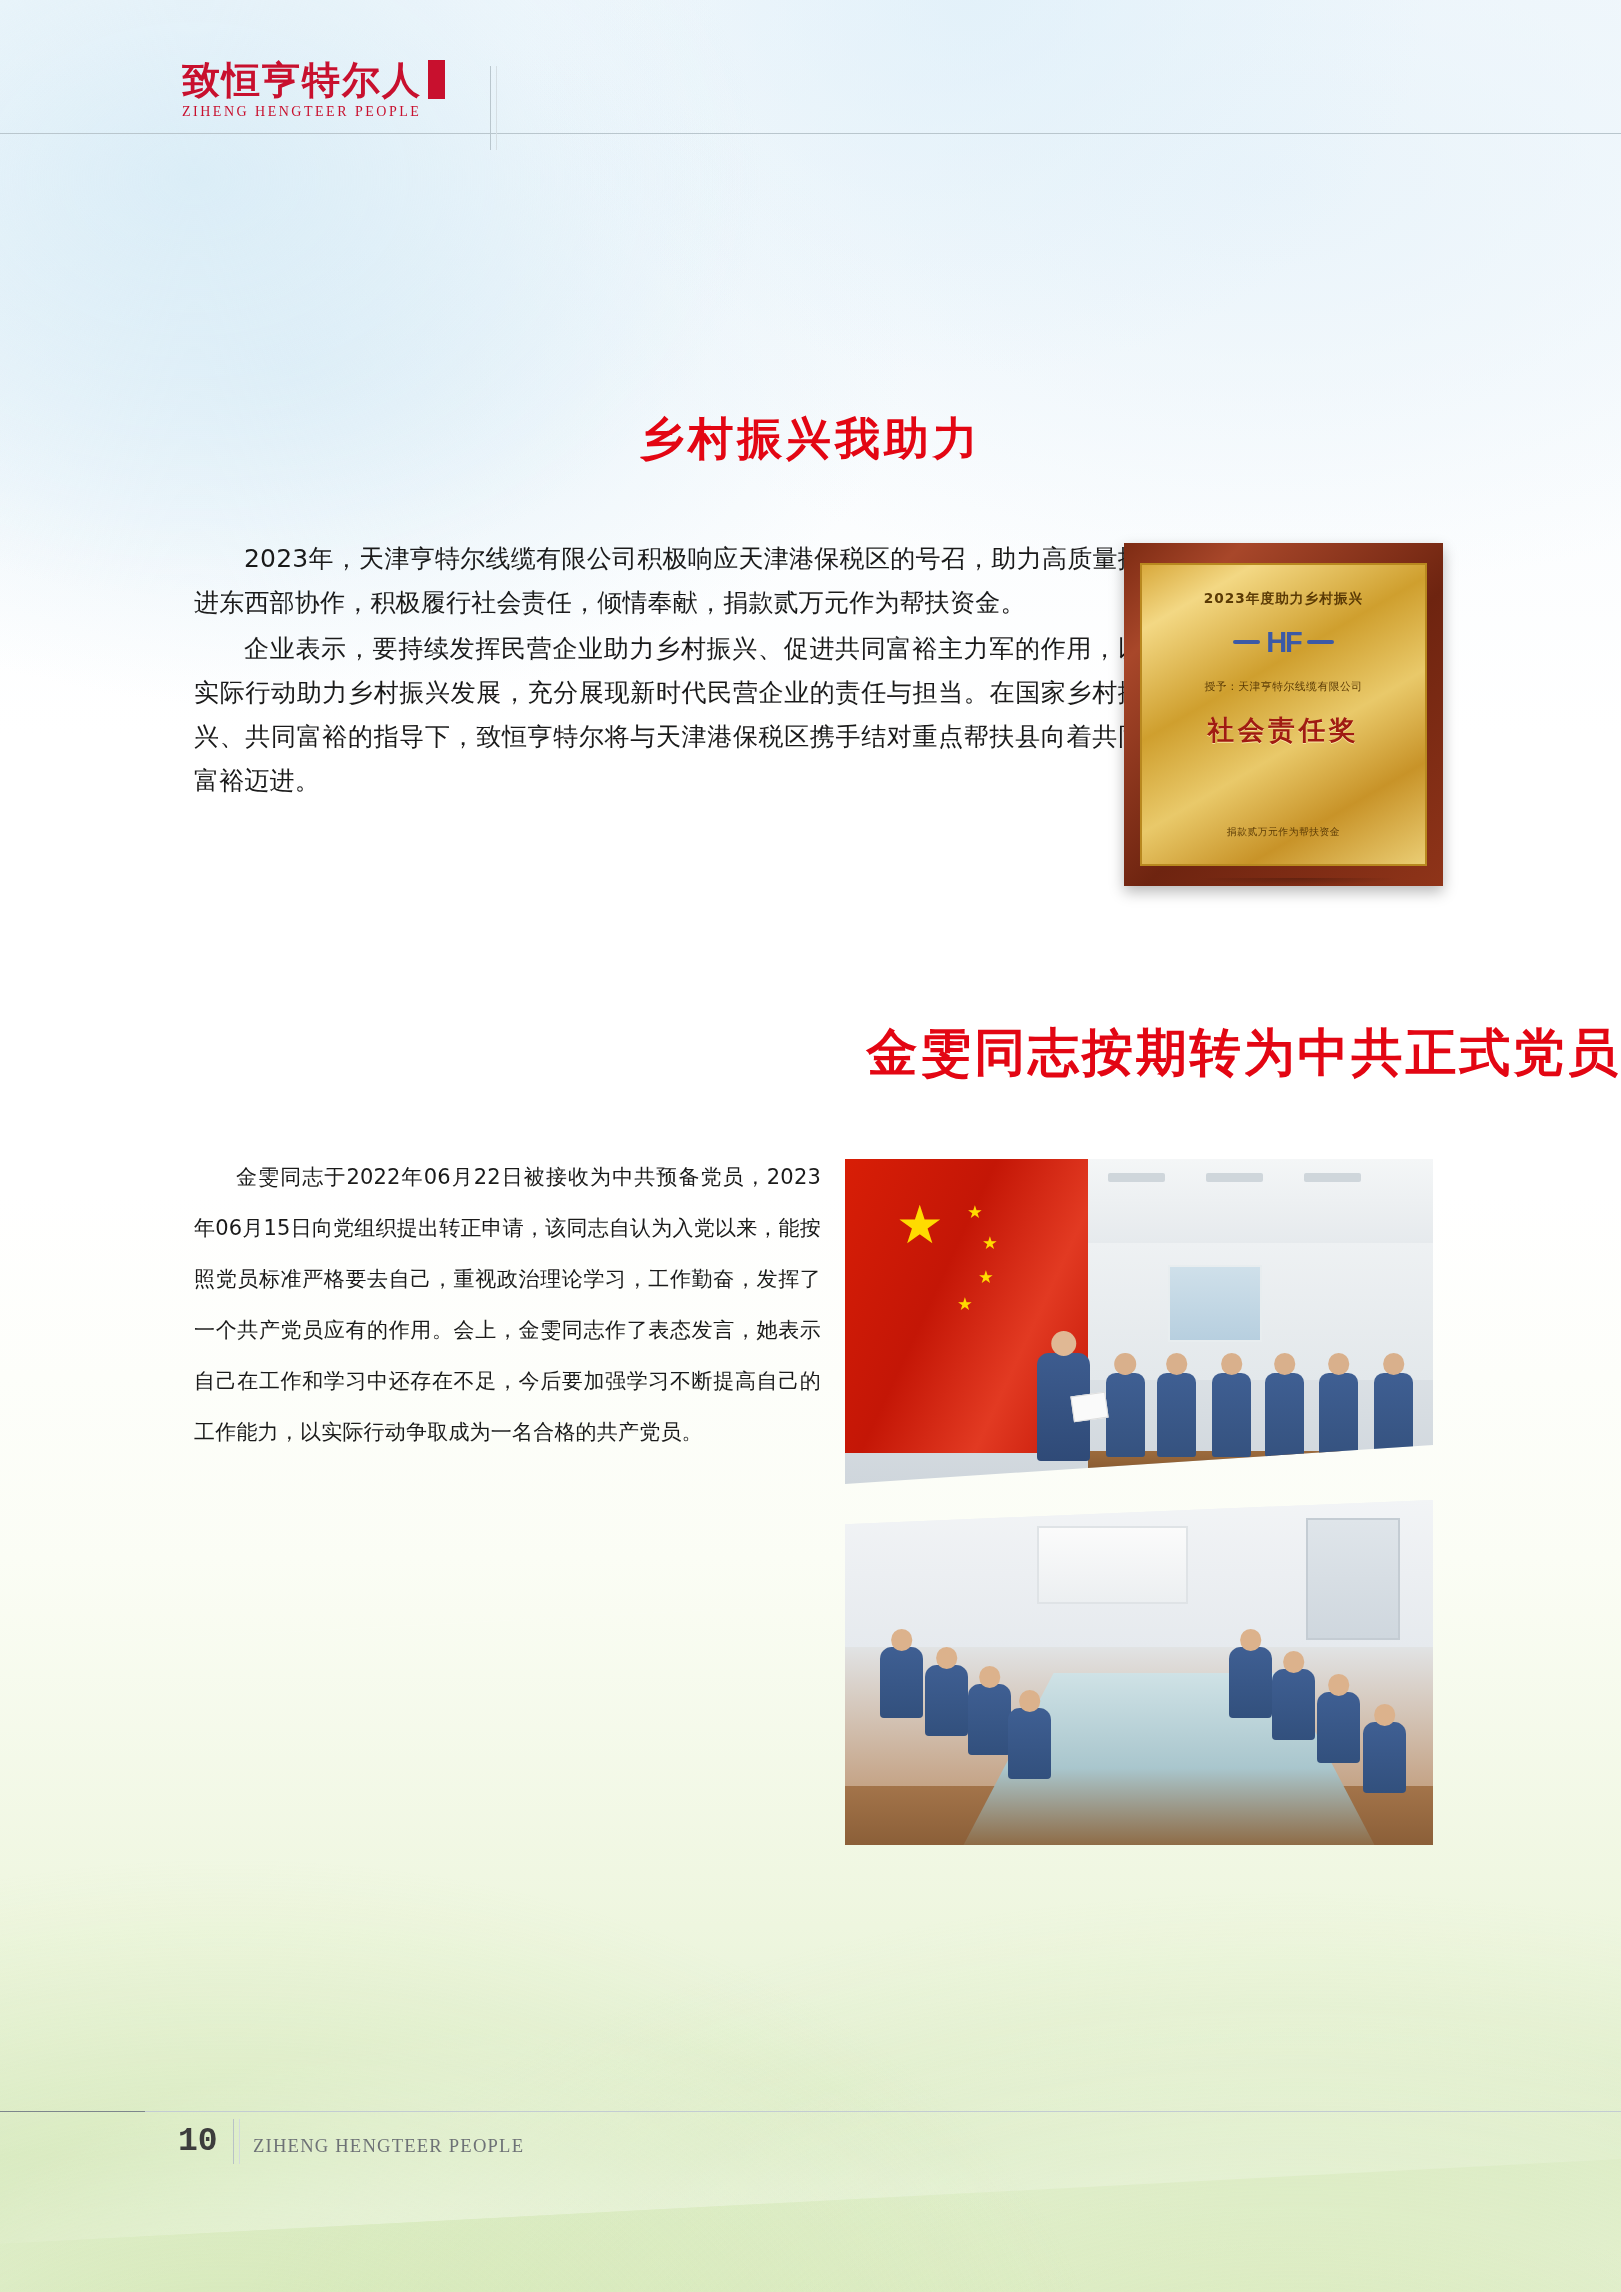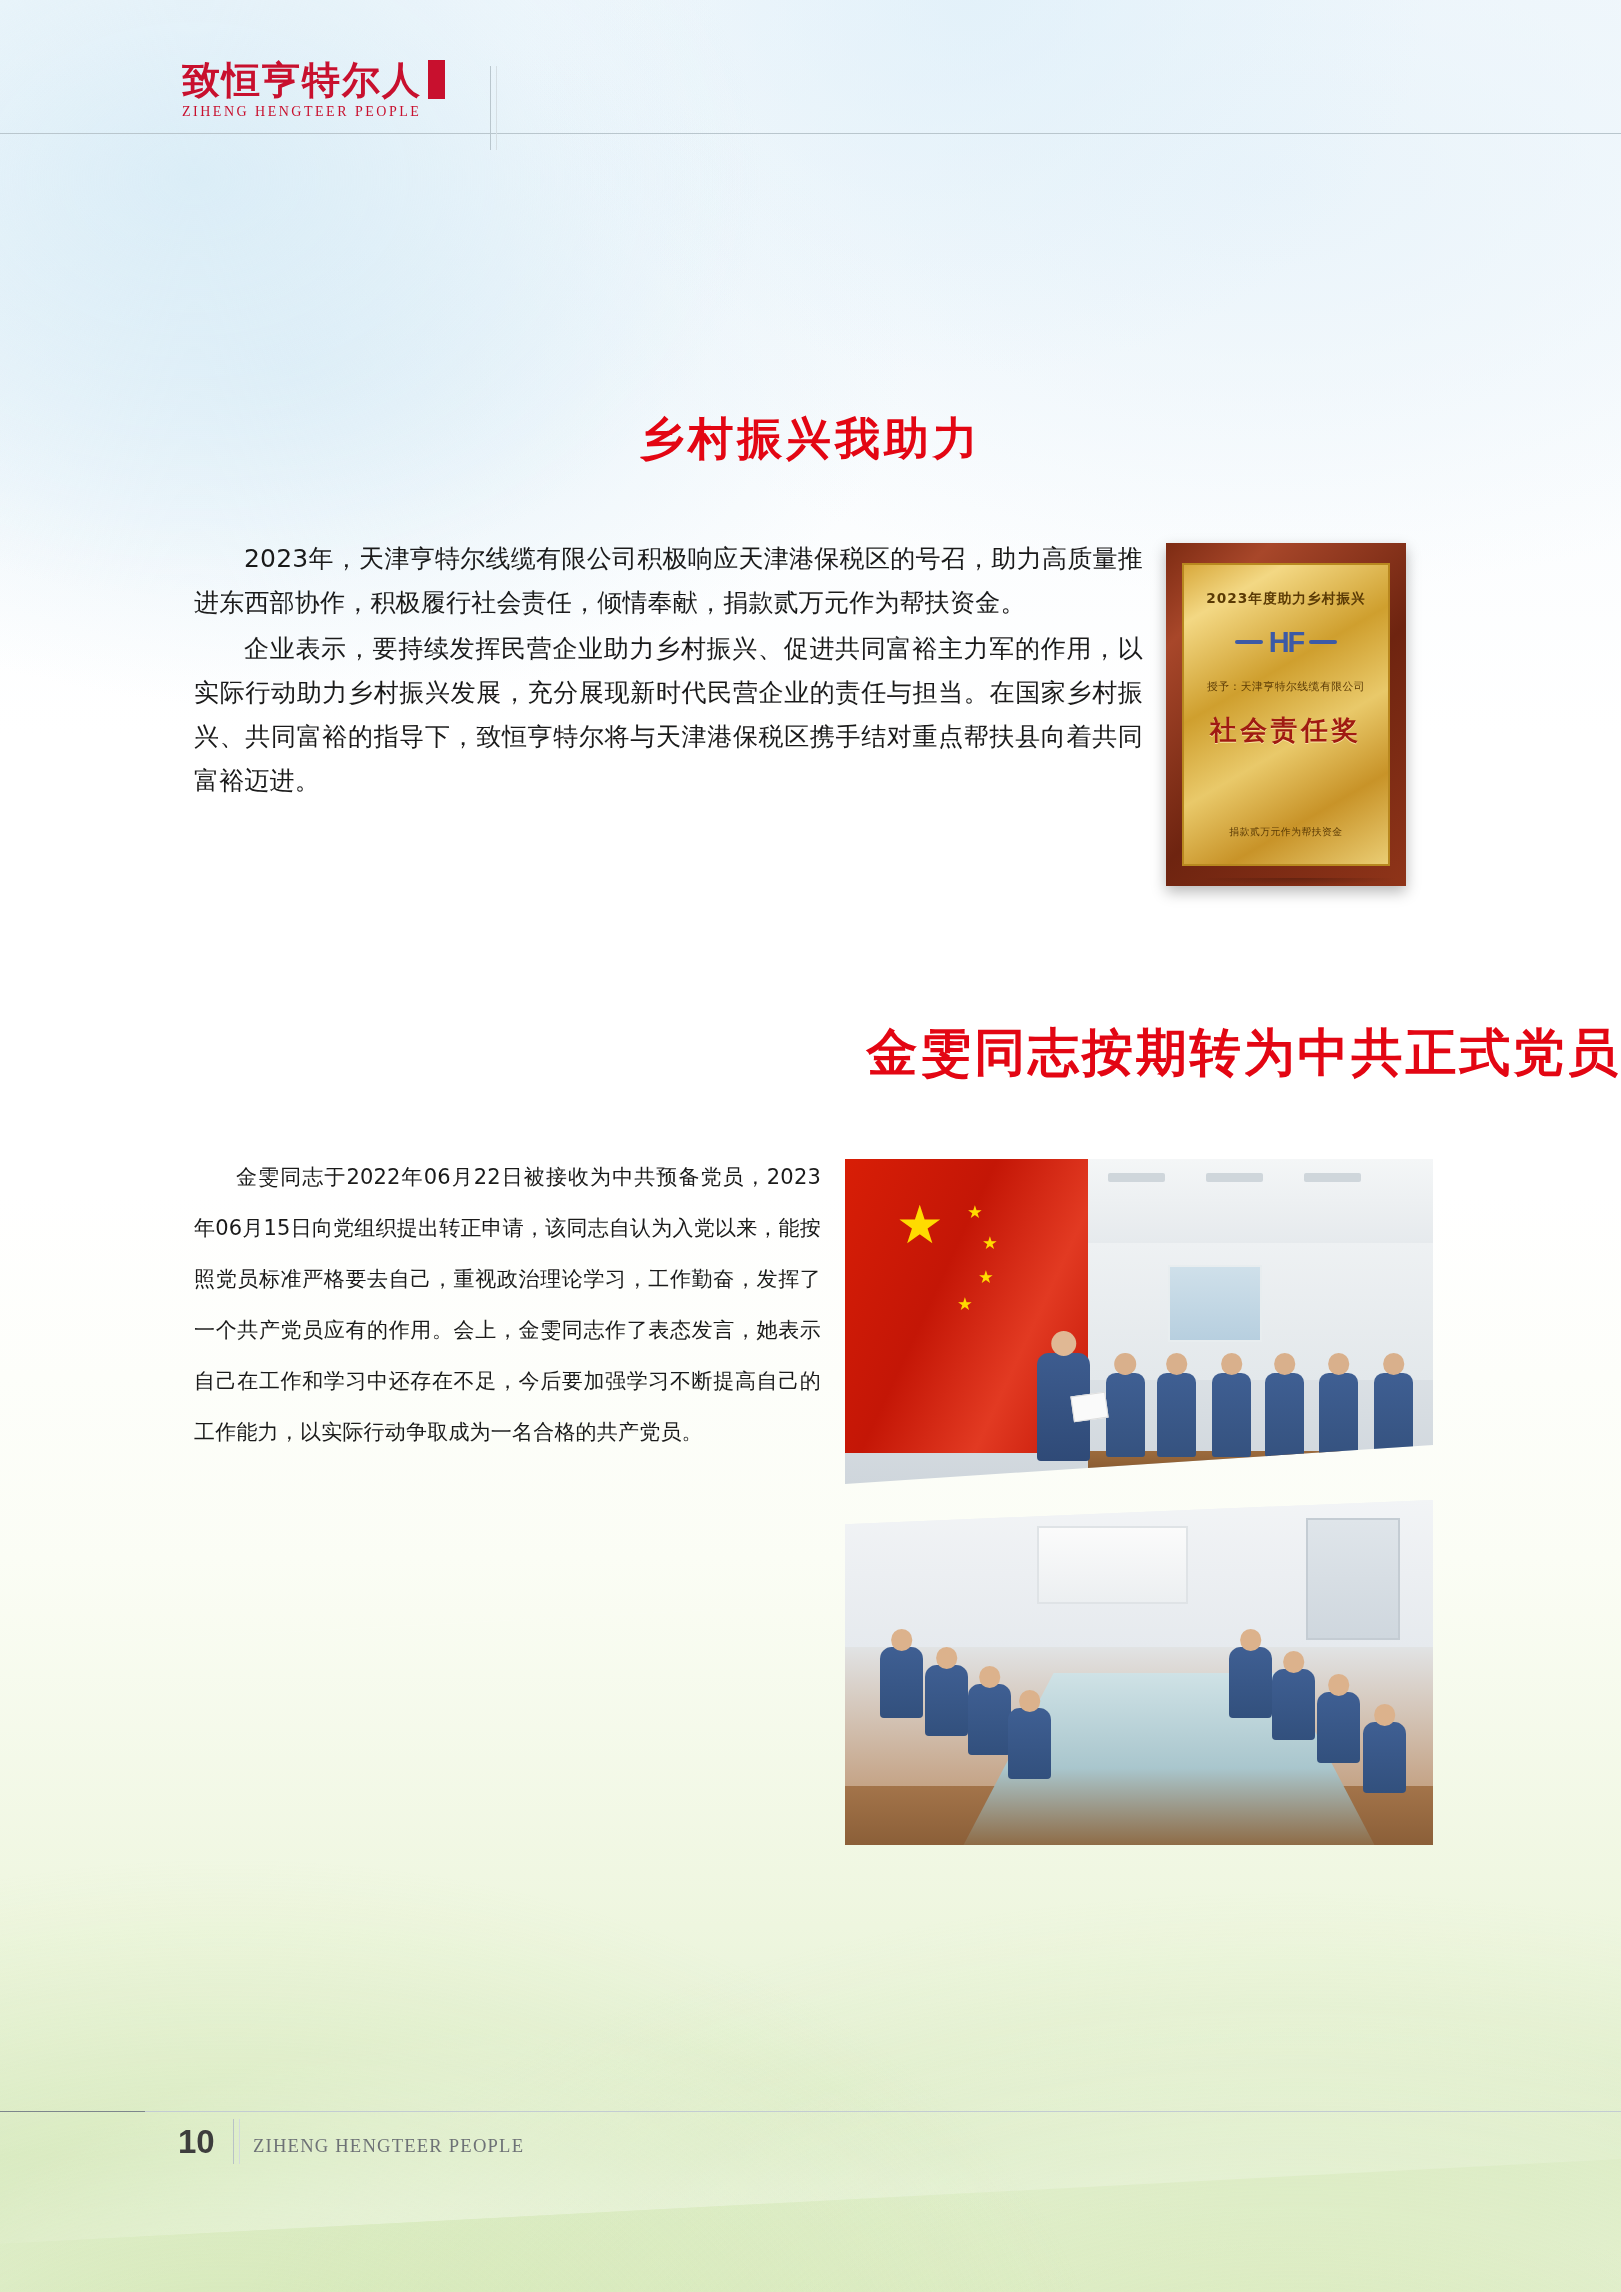--- a/index.html
+++ b/index.html
@@ -169,23 +169,23 @@
     color: #1a1a1a;
     text-align: justify;
     text-indent: 2em;
     letter-spacing: 0.2px;
   }
   .article1 p.cont { text-indent: 2em; }
 
   
   .plaque {
     position: absolute;
-    left: 1166px;
+    left: 1124px;
     top: 543px;
-    width: 240px;
+    width: 319px;
     height: 343px;
     background: linear-gradient(135deg, #7d2b13 0%, #a8472a 18%, #6e2410 55%, #8f3419 100%);
     box-shadow: 0 5.9px 13.7px rgba(0,0,0,0.28);
     padding: 19.6px 15.7px;
     box-sizing: border-box;
   }
   .plaque-inner {
     width: 100%;
     height: 100%;
     background: linear-gradient(150deg, #d8a93c 0%, #f3d884 14%, #cf9f2e 38%, #e9c96a 58%, #c89328 78%, #eacd74 100%);
@@ -420,21 +420,21 @@
   }
   .footer-rule-left {
     position: absolute;
     left: 0; top: 0; width: 145px; height: 1px;
     background: #7d868c;
   }
   .page-num {
     position: absolute;
     left: 178px;
     top: 11.8px;
-    font-family: Liberation Sans, sans-serif;
+    font-family: Liberation Mono, monospace;
     font-size: 33px;
     font-weight: bold;
     color: #3d3d3d;
   }
   .footer-vline {
     position: absolute;
     left: 233px;
     top: 7.8px;
     width: 1px;
     height: 45px;

